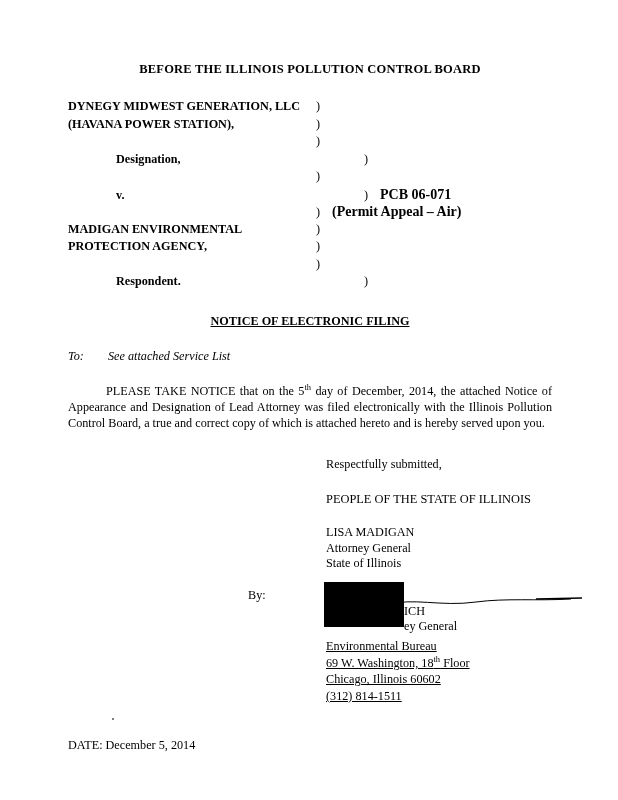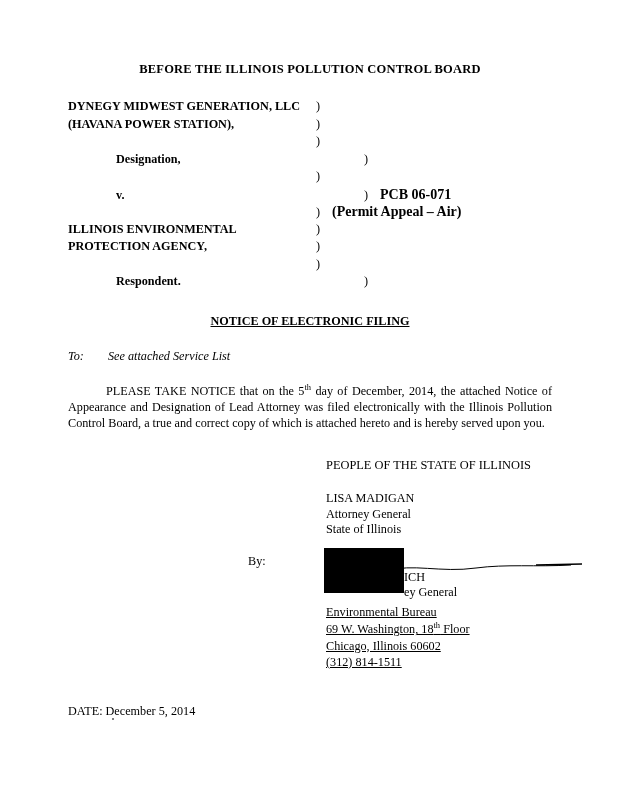--- a/index.html
+++ b/index.html
@@ -215,21 +215,21 @@
         <div class="cap-right">PCB 06-071</div>
       </div>
 
       <div class="cap-row">
         <div class="cap-left"></div>
         <div class="cap-paren">)</div>
         <div class="cap-right">(Permit Appeal – Air)</div>
       </div>
 
       <div class="cap-row">
-        <div class="cap-left">ILLINOIS ENVIRONMENTAL</div>
+        <div class="cap-left">MADIGAN ENVIRONMENTAL</div>
         <div class="cap-paren">)</div>
         <div class="cap-right"></div>
       </div>
 
       <div class="cap-row">
         <div class="cap-left">PROTECTION AGENCY,</div>
         <div class="cap-paren">)</div>
         <div class="cap-right"></div>
       </div>
 
@@ -250,20 +250,21 @@
     <div class="notice-title">NOTICE OF ELECTRONIC FILING</div>
 
     <div class="to-row">
       <div class="to-label">To:</div>
       <div>See attached Service List</div>
     </div>
 
     <div class="body-par"><span>PLEASE TAKE NOTICE that on the 5</span><sup>th</sup><span> day of December, 2014, the attached Notice of Appearance and Designation of Lead Attorney was filed electronically with the Illinois Pollution Control Board, a true and correct copy of which is attached hereto and is hereby served upon you.</span></div>
 
     <div class="sig-block">
+      <div class="sig-resp">Respectfully submitted,</div>
       <div class="sig-people">PEOPLE OF THE STATE OF ILLINOIS</div>
       <div class="sig-name">LISA MADIGAN</div>
       <div class="sig-sub">Attorney General</div>
       <div class="sig-sub">State of Illinois</div>
 
       <div class="by-row">
         <div class="by-label">By:</div>
         <div class="redaction"></div>
         <svg class="sig-scrawl" viewBox="0 0 200 14" preserveAspectRatio="none">
           <path d="M2,10 C25,2 55,12 90,7 C120,3 150,6 185,4" stroke="#000" stroke-width="1" fill="none"></path>

